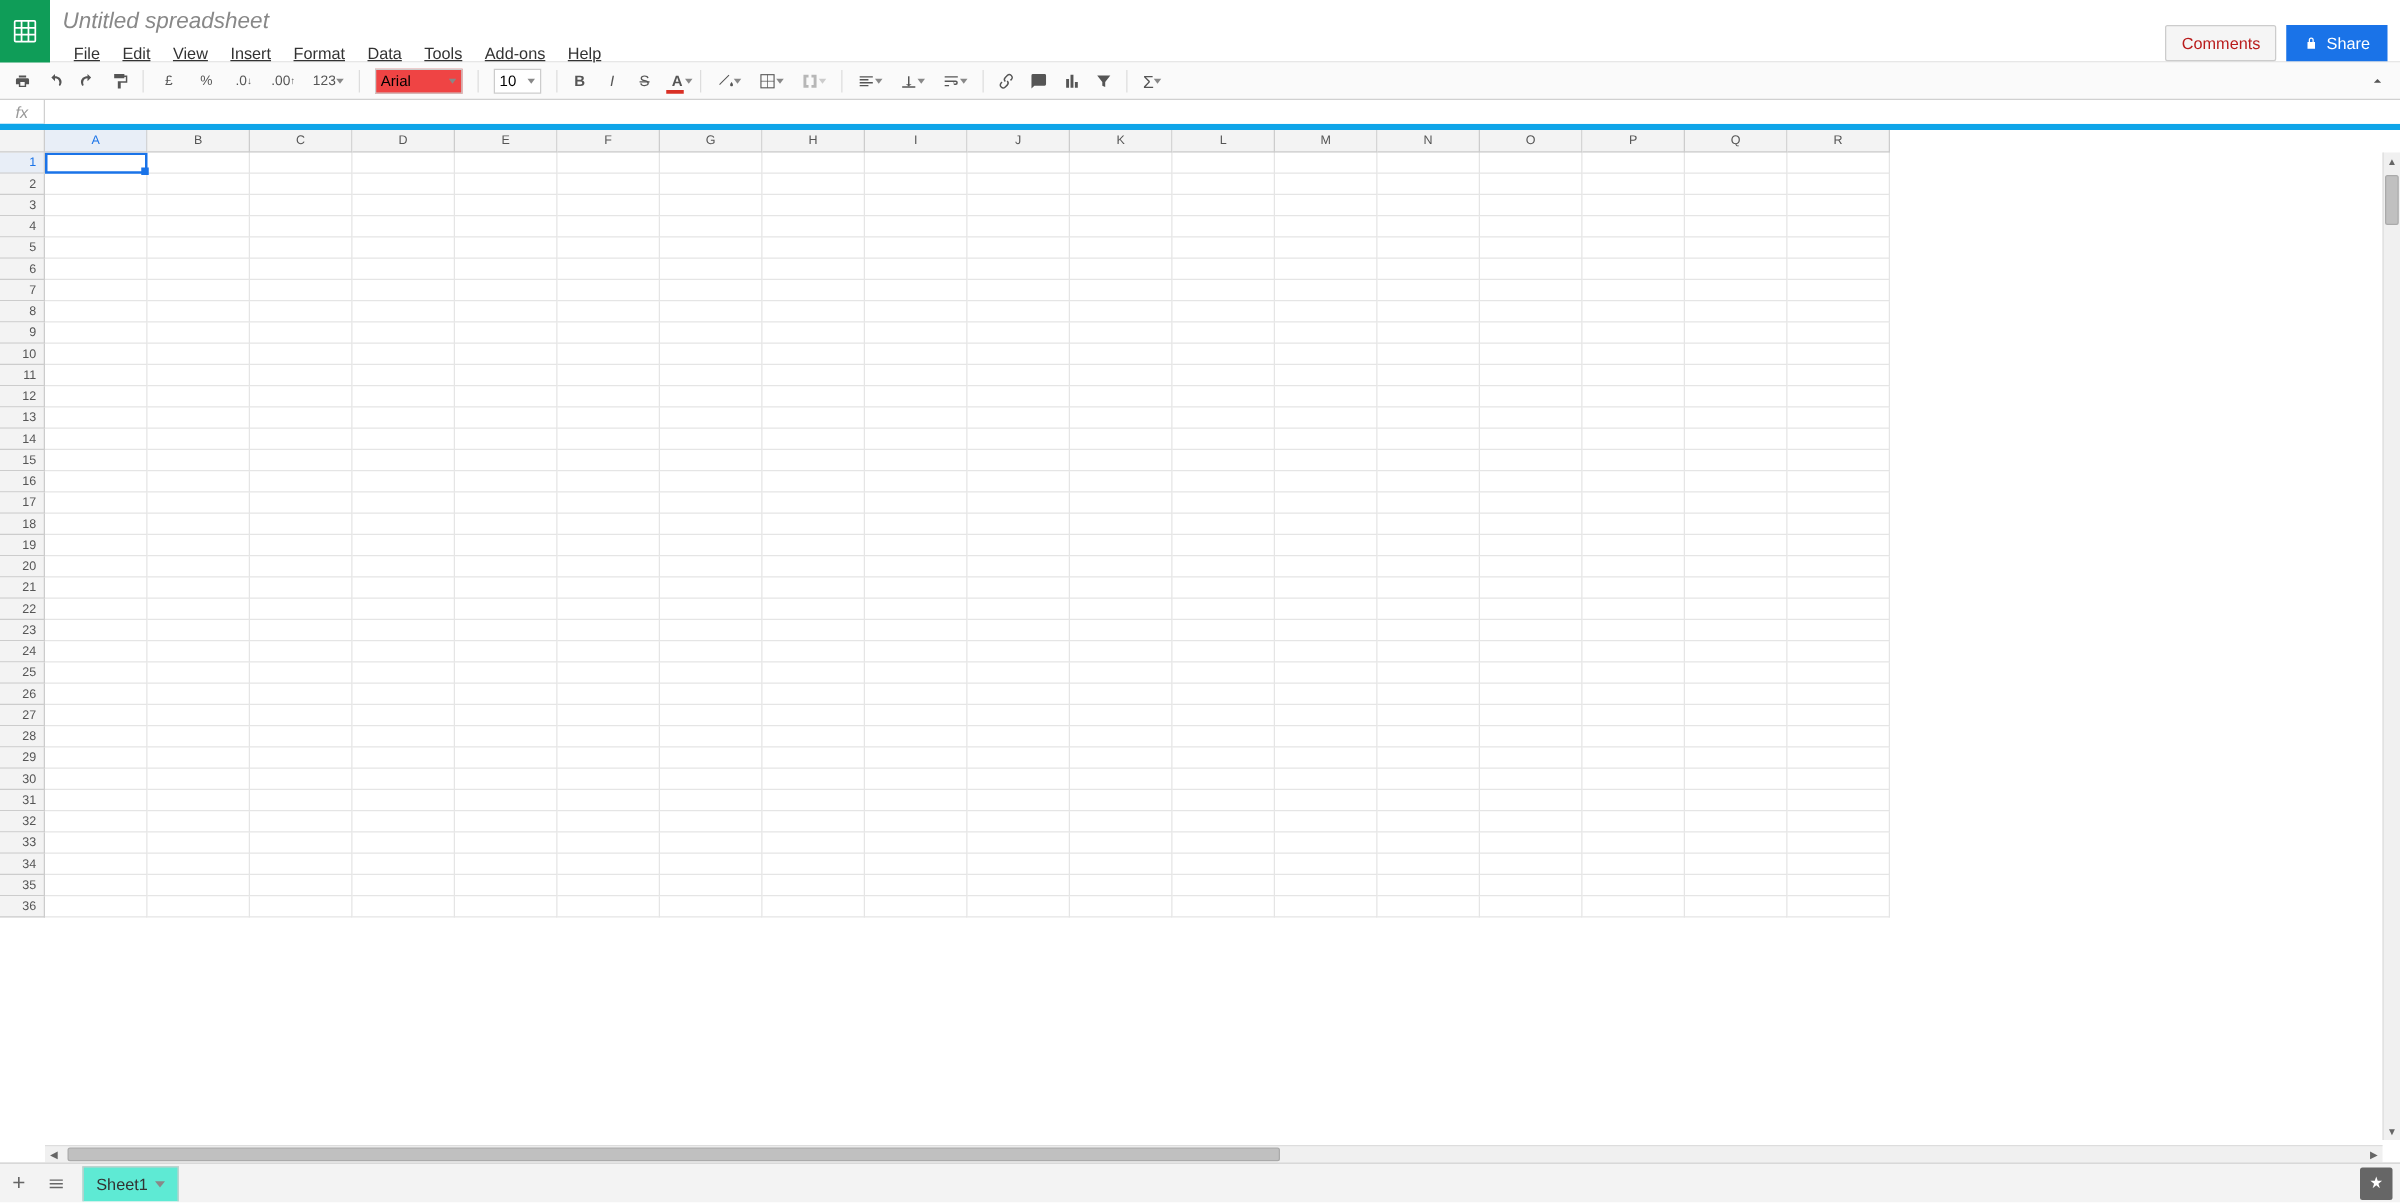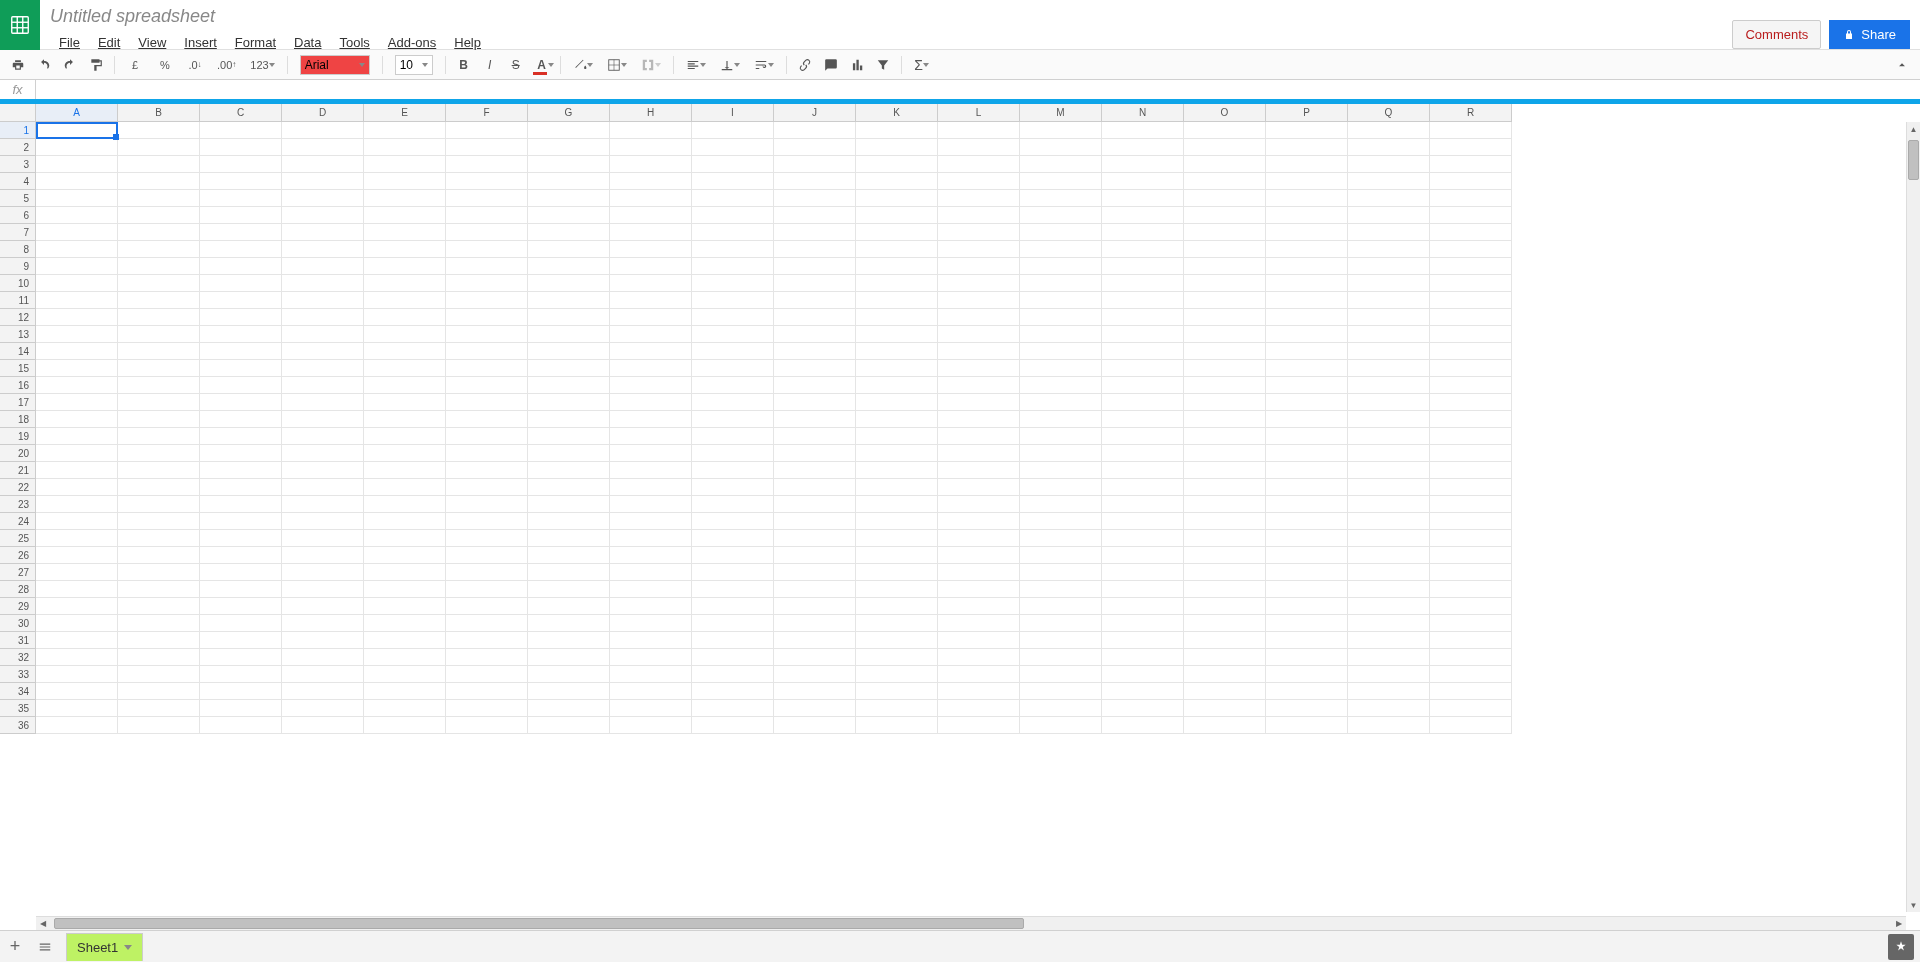--- a/index.html
+++ b/index.html
@@ -53,21 +53,21 @@
     
     .h-scroll { position: absolute; left: 36px; right: 14px; bottom: 0; height: 14px; background: #f0f0f0; border-top: 1px solid #ddd; }
     .h-thumb { position: absolute; left: 18px; top: 1px; bottom: 1px; width: 970px; background: #c0c0c0; border: 1px solid #aaa; border-radius: 2px; }
     .h-arrow { position: absolute; top: 0; bottom: 0; width: 14px; display: flex; align-items: center; justify-content: center; font-size: 8px; color: #666; cursor: pointer; }
     .h-arrow.left { left: 0; }
     .h-arrow.right { right: 0; }
 
     .bottom-bar { position: absolute; bottom: 0; left: 0; right: 0; height: 32px; background: #f3f3f3; border-top: 1px solid #d0d0d0; display: flex; align-items: center; }
     .add-sheet, .all-sheets { width: 30px; height: 30px; display: flex; align-items: center; justify-content: center; color: #666; font-size: 18px; cursor: pointer; }
     .all-sheets { font-size: 14px; }
-    .sheet-tab { background: #bef264; border: 1px solid #ccc; border-bottom: none; padding: 6px 10px; font-size: 13px; color: #333; margin-left: 6px; display: flex; align-items: center; gap: 6px; cursor: pointer; }
+    .sheet-tab { background: #5eead4; border: 1px solid #ccc; border-bottom: none; padding: 6px 10px; font-size: 13px; color: #333; margin-left: 6px; display: flex; align-items: center; gap: 6px; cursor: pointer; }
     .sheet-caret { border-left: 4px solid transparent; border-right: 4px solid transparent; border-top: 5px solid #888; }
     .explore-btn { position: absolute; right: 6px; bottom: 2px; width: 26px; height: 26px; background: #666; color: #fff; display: flex; align-items: center; justify-content: center; border-radius: 2px; cursor: pointer; font-size: 14px; }
   </style>
 </head>
 <body>
 
 <div class="topbar">
   <div class="logo-box">
     <svg viewBox="0 0 24 24" fill="none">
       <rect x="3" y="3" width="18" height="18" rx="1" stroke="#fff" stroke-width="1.5"></rect>

